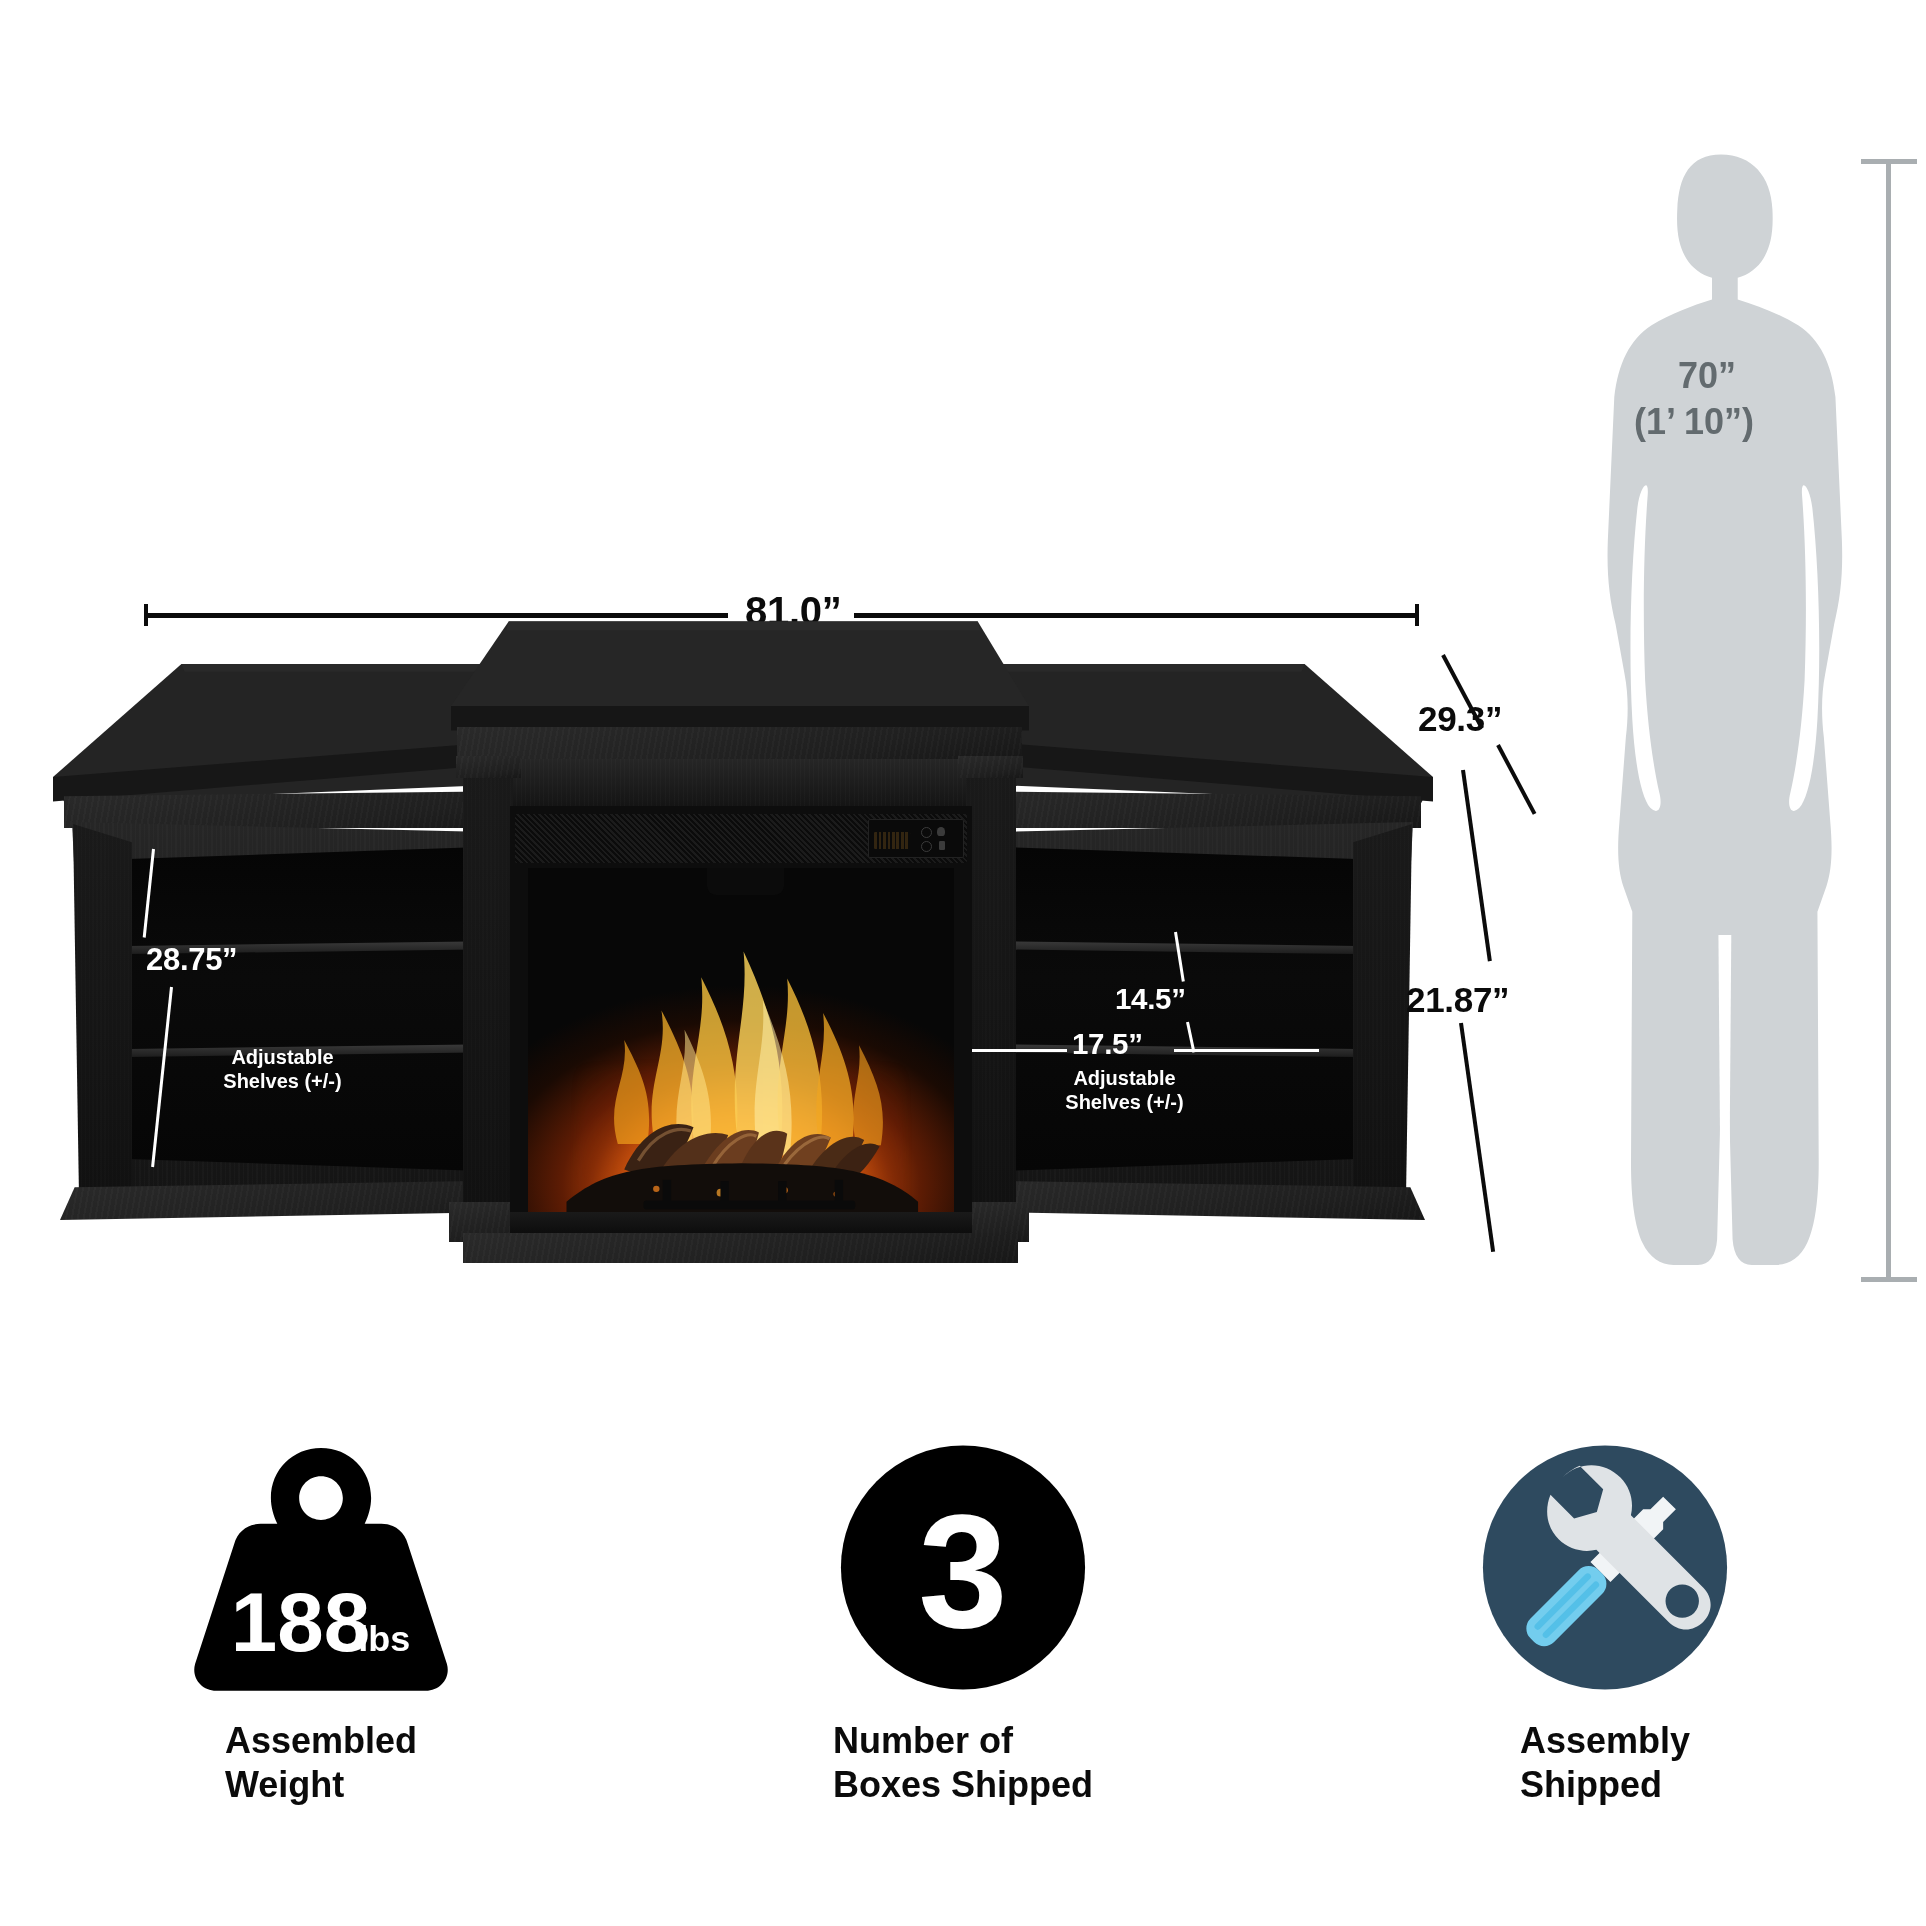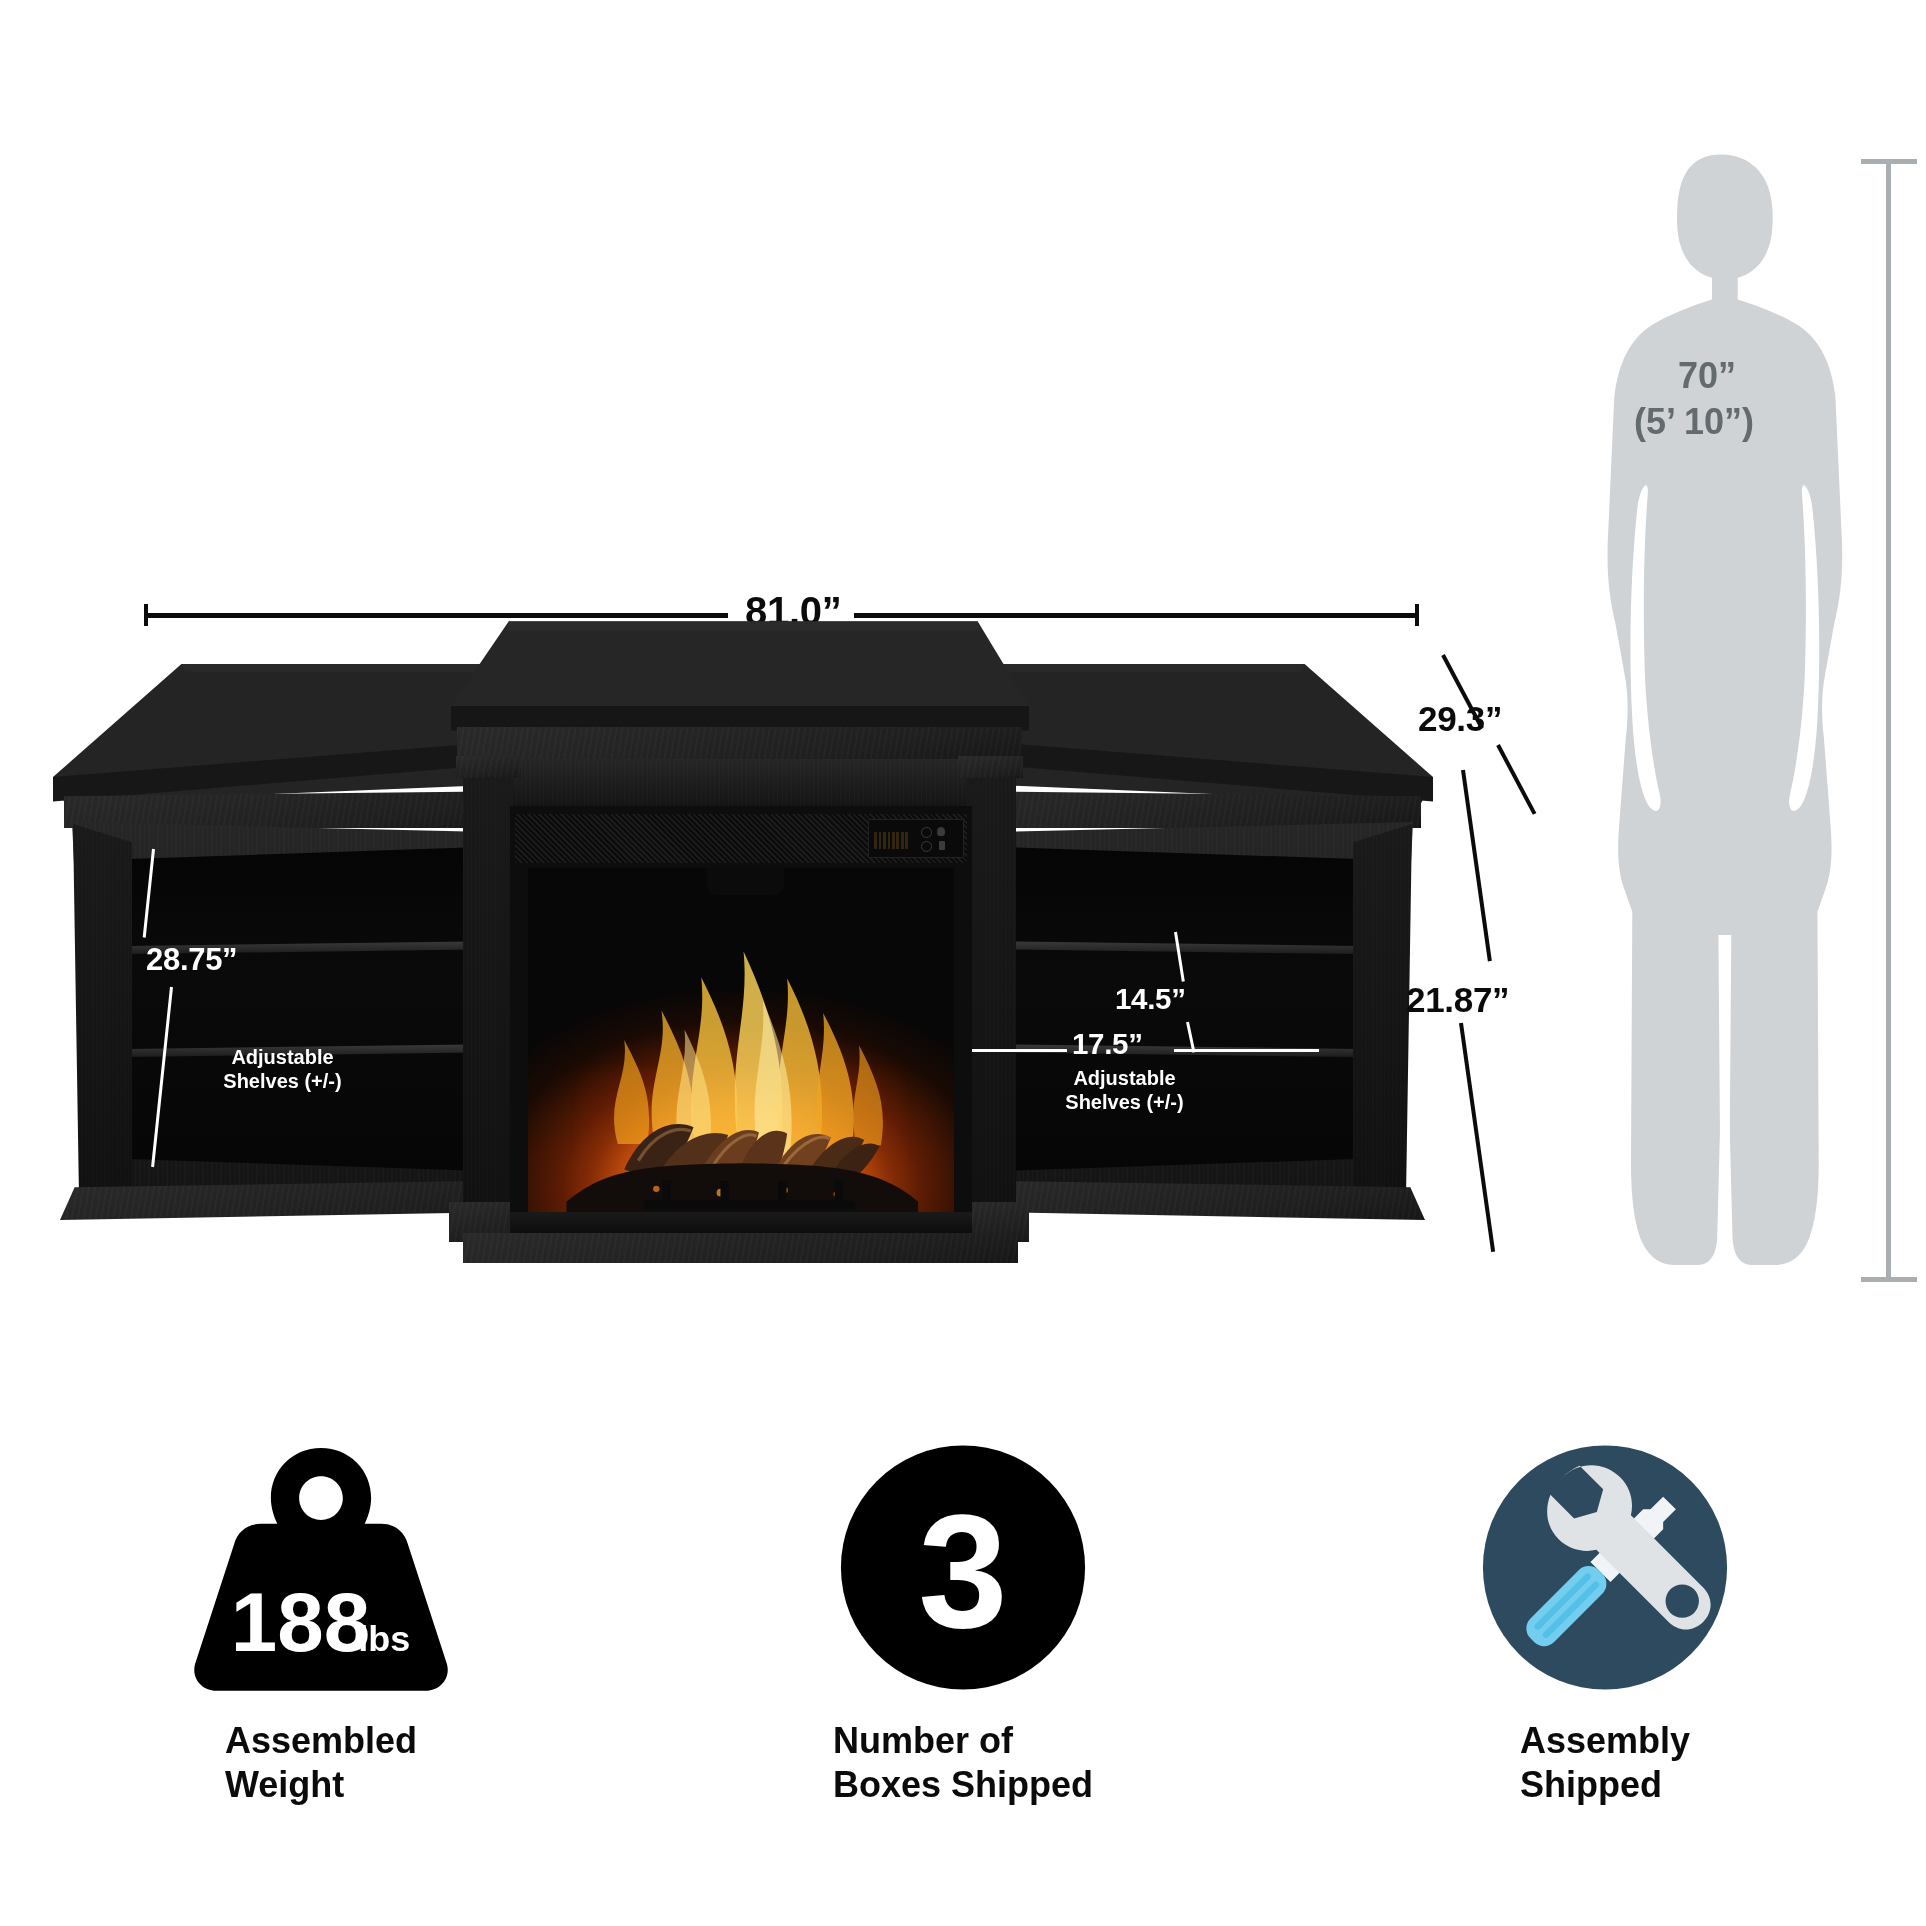--- a/index.html
+++ b/index.html
@@ -292,21 +292,21 @@
                  C312 1028 320 1040 332 1028 C346 1012 356 960 360 890
                  C366 780 362 650 352 560 C348 528 334 512 336 540 Z"></path>
 
         <path d="M206 1226 L226 1226 L222 1740 L210 1740 Z"></path>
       </g>
     </svg>
 
     <div style="position:absolute;left:76px;top:207px;font-size:36px;font-weight:700;
                 color:#636b6f;white-space:nowrap;margin-left:16px;">70”</div>
     <div style="position:absolute;left:48px;top:253px;font-size:36px;font-weight:700;
-                color:#636b6f;white-space:nowrap;">(5’ 10”)</div>
+                color:#636b6f;white-space:nowrap;">(1’ 10”)</div>
   </div>
 
   <div style="position:absolute;left:1886px;top:159px;width:4.5px;height:1122px;background:#a9aeb1;"></div>
   <div style="position:absolute;left:1861px;top:159px;width:56px;height:4.5px;background:#a9aeb1;"></div>
   <div style="position:absolute;left:1861px;top:1277px;width:56px;height:4.5px;background:#a9aeb1;"></div>
 
   <div id="badges">
 
     <div class="badge">
       <div class="badge-art">

